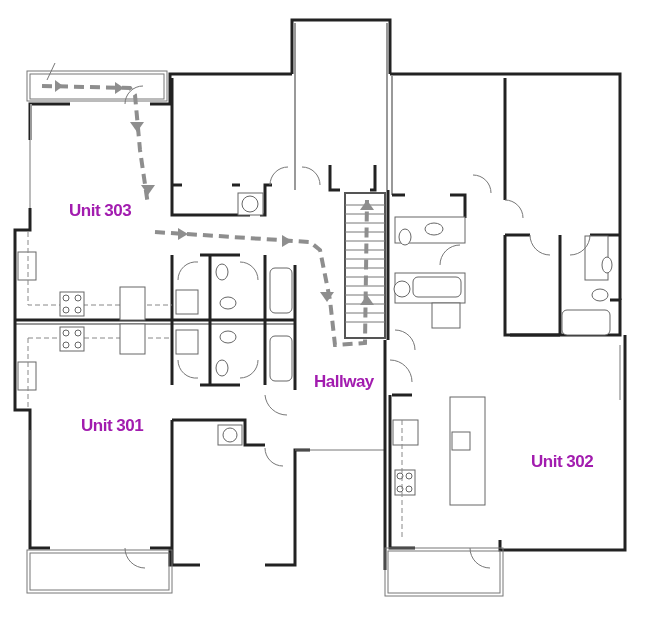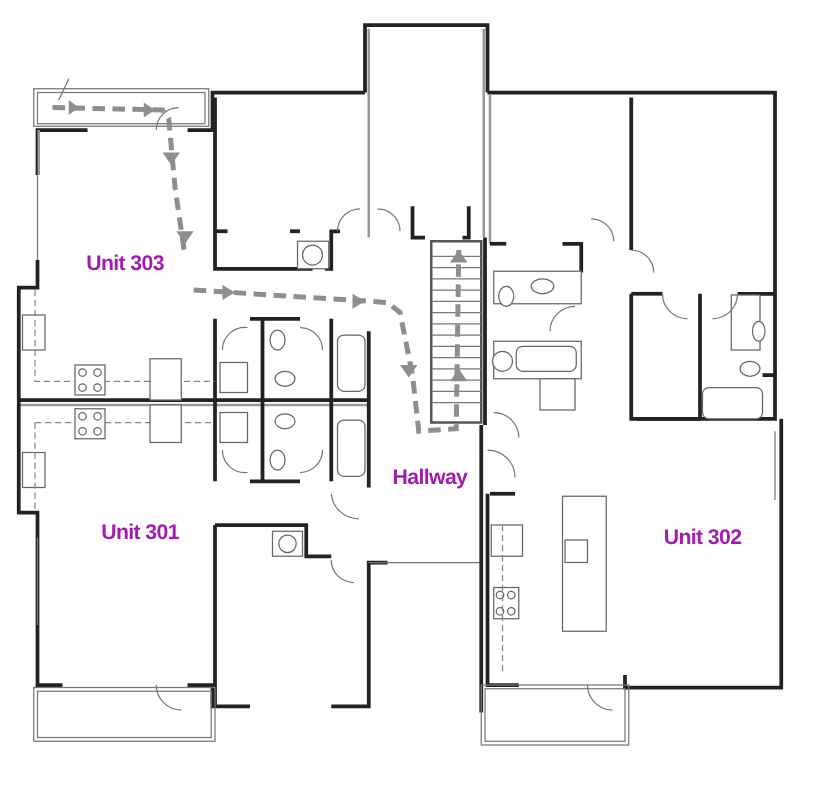--- a/index.html
+++ b/index.html
@@ -205,14 +205,14 @@
     <polygon class="arrowhead" points="178,228 188,234 178,240"></polygon>
     <polygon class="arrowhead" points="282,235 292,241 282,247"></polygon>
     <polygon class="arrowhead" points="320,292 327,302 334,292"></polygon>
     <polygon class="arrowhead" points="360,305 367,295 374,305"></polygon>
     <polygon class="arrowhead" points="360,210 367,200 374,210"></polygon>
   </g>
 </svg>
 
 <div class="label" style="left:69px; top:201px;">Unit 303</div>
 <div class="label" style="left:69px; top:416px;margin-left:12px;">Unit 301</div>
-<div class="label" style="left:531px; top:420px;">Unit 302</div>
+<div class="label" style="left:531px; top:452px;">Unit 302</div>
 <div class="label" style="left:314px; top:372px;">Hallway</div>
 
 </body></html>

